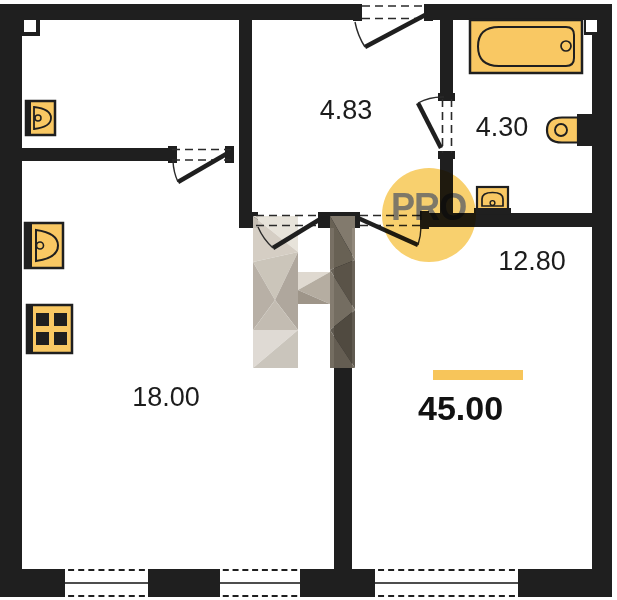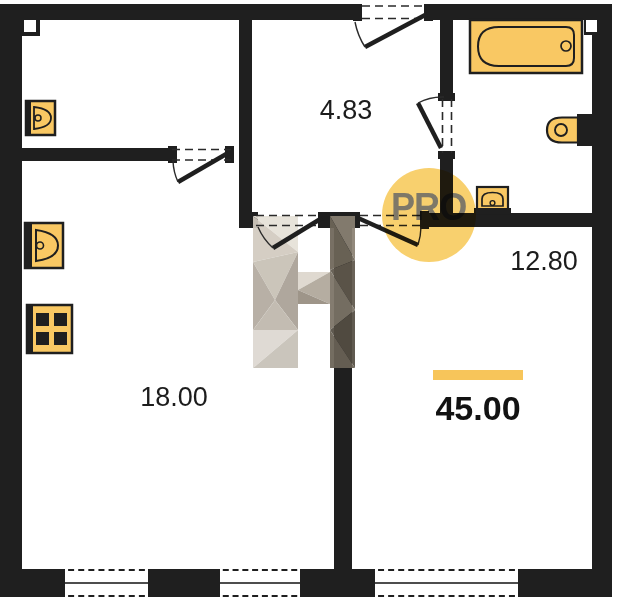--- a/index.html
+++ b/index.html
@@ -8,21 +8,21 @@
   .wall{position:absolute;background:#1f1f1f;}
   .notch{position:absolute;background:#ffffff;}
   .window{position:absolute;background:#fff;border-top:2px dashed #1f1f1f;
           border-bottom:2px dashed #1f1f1f;box-sizing:border-box;}
   .window .pane{position:absolute;left:7px;right:7px;top:50%;height:2px;margin-top:-1px;background:#4d4d4d;}
   .window::before,.window::after{content:"";position:absolute;top:-2px;bottom:-2px;width:7px;background:#1f1f1f;}
   .window::before{left:0;}
   .window::after{right:0;}
   svg.layer{position:absolute;left:0;top:0;}
   .label{position:absolute;width:100px;text-align:center;font-size:27px;line-height:1.05;color:#1c1c1c;}
-  .total-label{position:absolute;left:418px;top:389px;width:120px;text-align:center;
+  .total-label{position:absolute;left:418px;top:389px;width:120px;text-align:left;
                font-size:34px;font-weight:bold;color:#121212;}
   .accent-bar{position:absolute;left:433px;top:370px;width:90px;height:10px;background:#f7c55a;}
   .pro-badge{position:absolute;left:382px;top:168px;width:94px;height:94px;border-radius:50%;
              background:#f8d06e;mix-blend-mode:multiply;
              display:flex;align-items:center;justify-content:center;}
   .pro-badge span{font-size:38px;font-weight:700;color:#696967;opacity:.85;
                   transform:translateY(-8px) scaleX(.95);letter-spacing:-1px;}
 </style>
 </head>
 <body>
@@ -159,19 +159,20 @@
       <path d="M 482 206 L 482 199 Q 482 192.5 492.5 192.5 Q 503 192.5 503 199 L 503 206 Z" fill="none" stroke="#1f1f1f" stroke-width="1.7"></path>
       <circle cx="492.5" cy="203" r="2.4" fill="none" stroke="#1f1f1f" stroke-width="1.4"></circle>
     </g>
   </svg>
 
   <div class="pro-badge">
     <span>PRO</span>
   </div>
 
   <div class="label" style="left:296px;top:96px">4.83</div>
-  <div class="label" style="left:494px;top:247px">12.80</div>
-  <div class="label" style="left:124px;top:383px">18.00</div>
+  <div class="label" style="left:452px;top:113px">4.30</div>
+  <div class="label" style="left:482px;top:247px">12.80</div>
+  <div class="label" style="left:116px;top:383px">18.00</div>
 
   <div class="accent-bar"></div>
   <div class="total-label">45.00</div>
 
 </div>
 
 </body></html>

